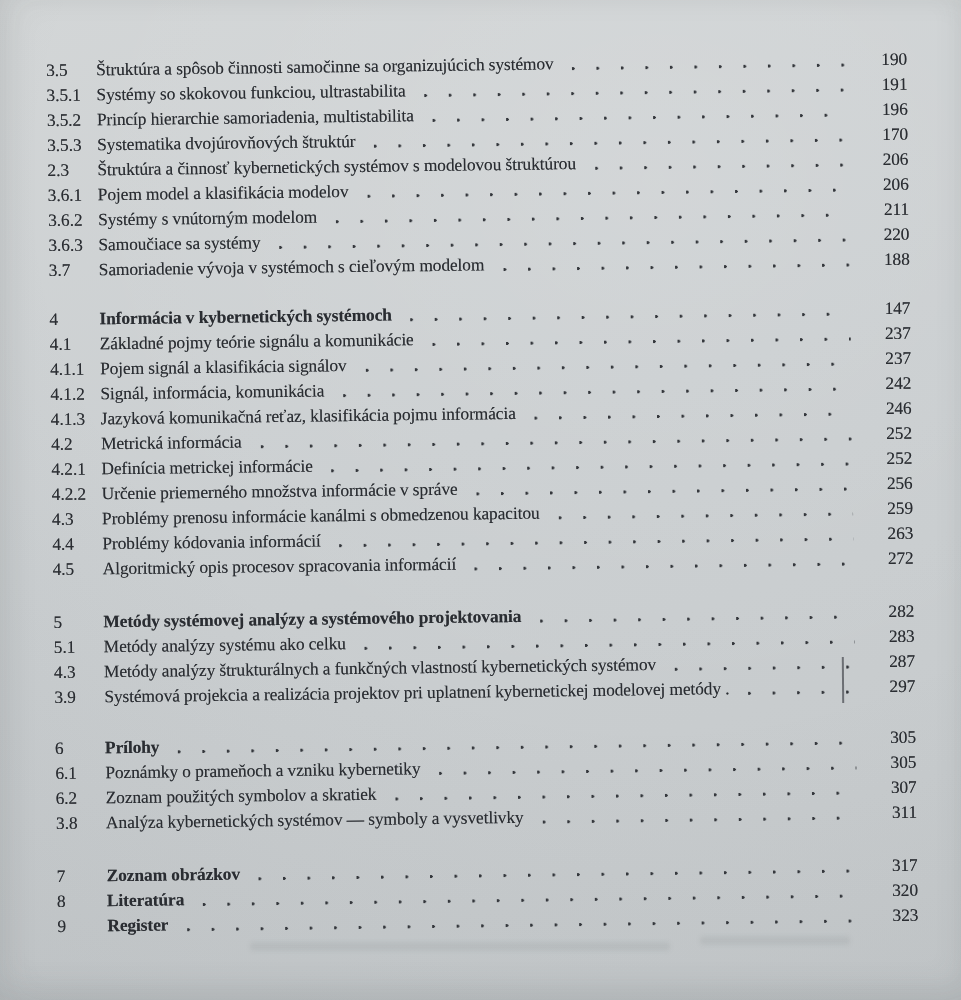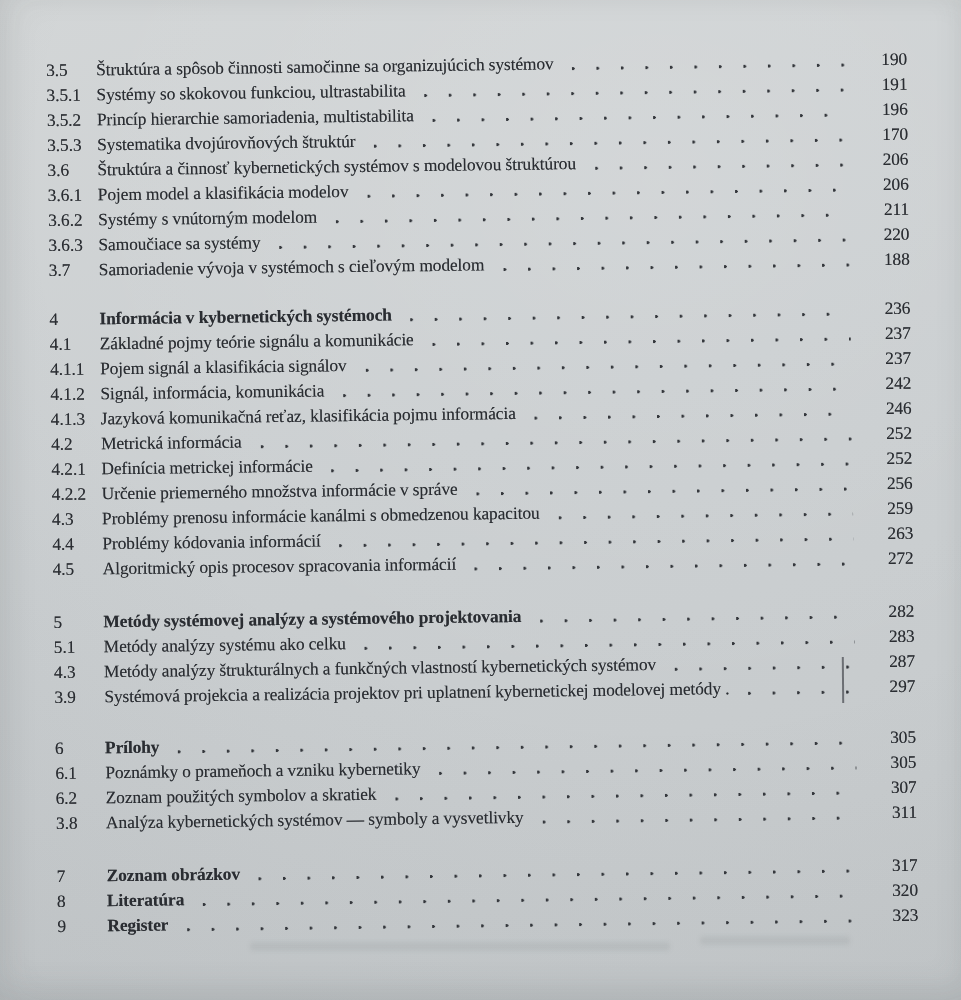--- a/index.html
+++ b/index.html
@@ -116,21 +116,21 @@
           <span class="leader"></span>
           <span class="pagenum">196</span>
         </div>
         <div class="row">
           <span class="num">3.5.3</span>
           <span class="title">Systematika dvojúrovňových štruktúr</span>
           <span class="leader"></span>
           <span class="pagenum">170</span>
         </div>
         <div class="row">
-          <span class="num">3.6</span>
+          <span class="num">2.3</span>
           <span class="title">Štruktúra a činnosť kybernetických systémov s modelovou štruktúrou</span>
           <span class="leader"></span>
           <span class="pagenum">206</span>
         </div>
         <div class="row">
           <span class="num">3.6.1</span>
           <span class="title">Pojem model a klasifikácia modelov</span>
           <span class="leader"></span>
           <span class="pagenum">206</span>
         </div>
@@ -151,21 +151,21 @@
           <span class="title">Samoriadenie vývoja v systémoch s cieľovým modelom</span>
           <span class="leader"></span>
           <span class="pagenum">188</span>
         </div>
       </div>
       <div class="group g2">
         <div class="row bold">
           <span class="num">4</span>
           <span class="title">Informácia v kybernetických systémoch</span>
           <span class="leader"></span>
-          <span class="pagenum">236</span>
+          <span class="pagenum">147</span>
         </div>
         <div class="row">
           <span class="num">4.1</span>
           <span class="title">Základné pojmy teórie signálu a komunikácie</span>
           <span class="leader"></span>
           <span class="pagenum">237</span>
         </div>
         <div class="row">
           <span class="num">4.1.1</span>
           <span class="title">Pojem signál a klasifikácia signálov</span>

